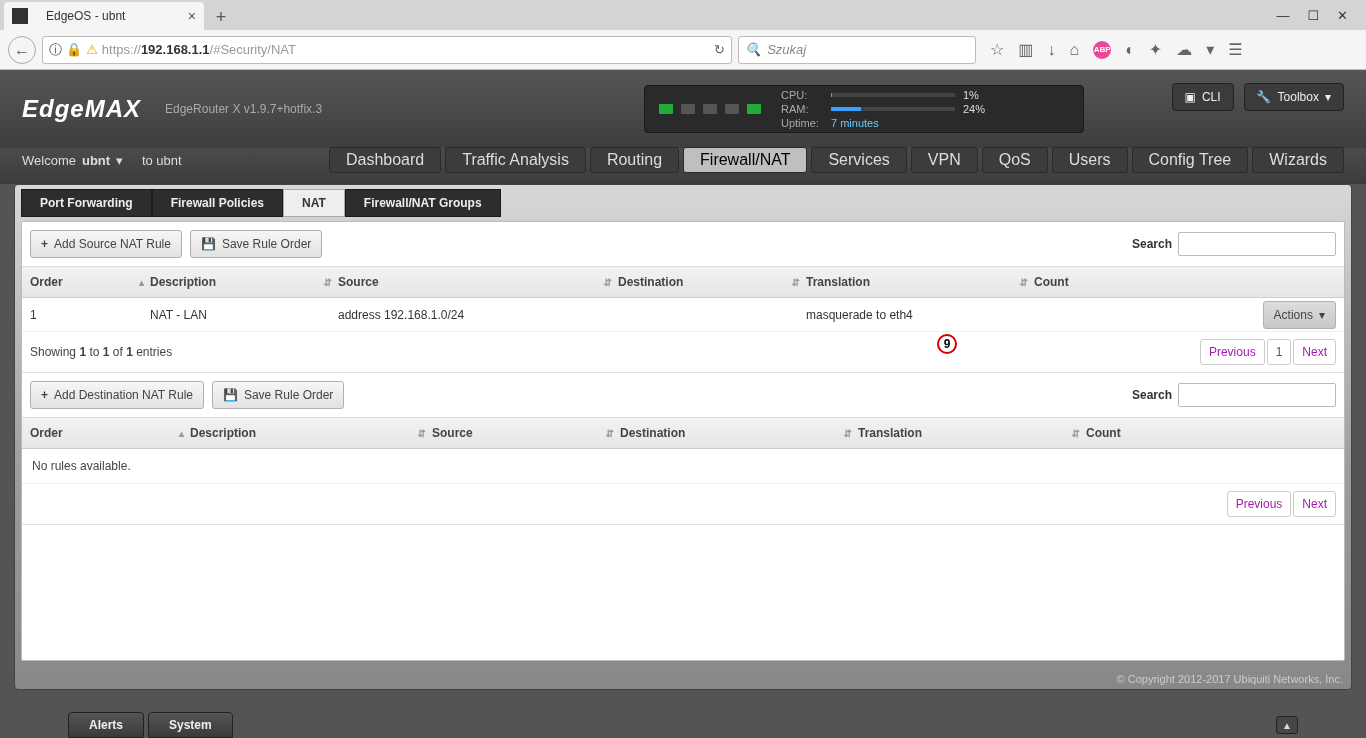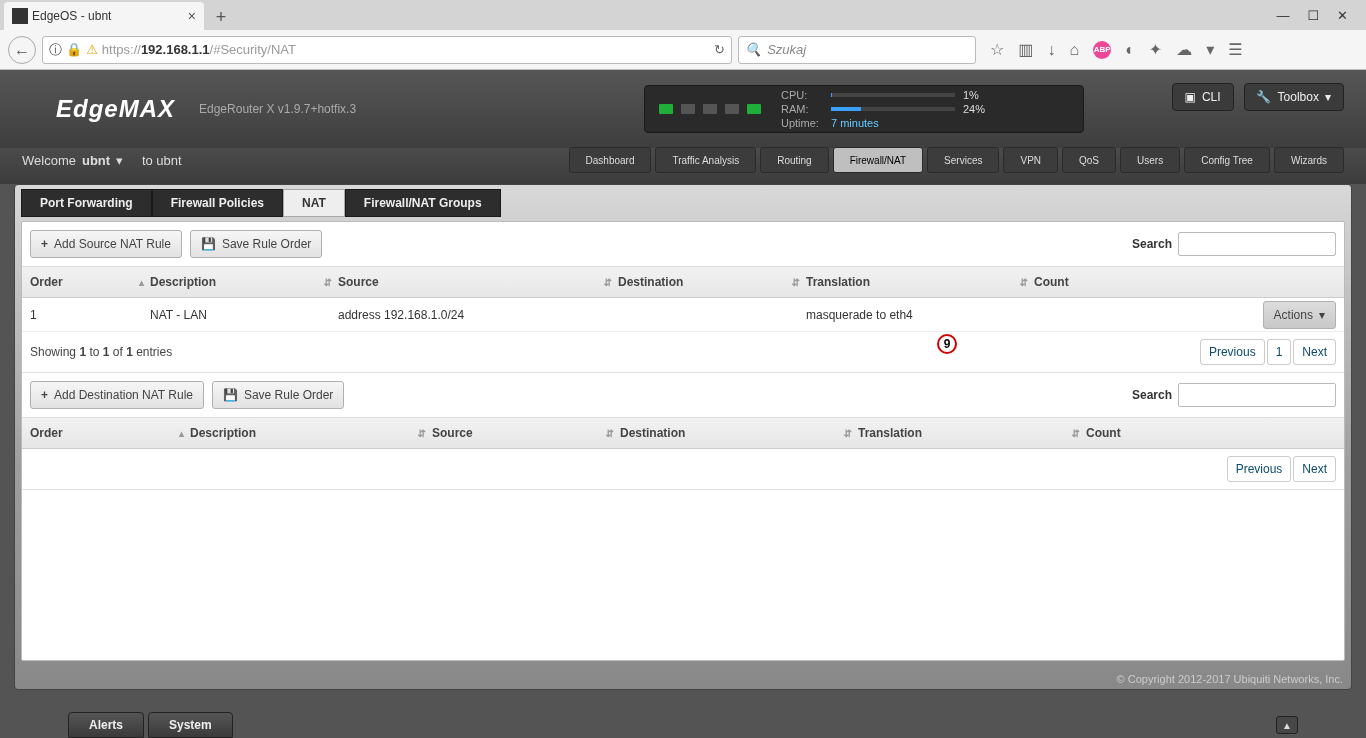--- a/index.html
+++ b/index.html
@@ -1,41 +1,41 @@
 <!DOCTYPE html>
 <html><head>
 <meta charset="utf-8">
 <style>
 * { margin:0; padding:0; box-sizing:border-box; font-family:"Segoe UI",Tahoma,Verdana,sans-serif; }
 body { width:1366px; height:738px; overflow:hidden; background:#d4d4d4; position:relative; }
 
 
 .browser-tab-strip { height:30px; background:#d4d4d4; display:flex; align-items:flex-end; padding:0 4px; }
-.browser-tab { width:200px; height:28px; background:#f5f5f5; border-top-left-radius:4px; border-top-right-radius:4px; display:flex; align-items:center; padding:0 8px; font-size:12px; color:#333; gap:4px; position:relative; }
+.browser-tab { width:200px; height:28px; background:#f5f5f5; border-top-left-radius:4px; border-top-right-radius:4px; display:flex; align-items:center; padding:0 8px; font-size:12px; color:#333; gap:18px; position:relative; }
 .browser-tab .favicon { width:16px; height:16px; background:#333; display:inline-block; }
 .browser-tab .close-x { margin-left:auto; color:#555; font-size:14px; }
 .new-tab-btn { width:26px; height:26px; display:flex; align-items:center; justify-content:center; color:#555; font-size:18px; margin-left:4px; cursor:pointer; }
 .win-controls { position:absolute; top:0; right:0; height:30px; display:flex; align-items:center; gap:18px; padding:0 18px; color:#333; font-size:13px; }
 
 .toolbar { height:40px; background:#f5f5f5; border-bottom:1px solid #bbb; display:flex; align-items:center; padding:0 8px; gap:6px; }
 .nav-back { width:28px; height:28px; border:1px solid #aaa; border-radius:50%; display:flex; align-items:center; justify-content:center; color:#555; font-size:16px; }
 .urlbar { flex:0 0 690px; height:28px; border:1px solid #bbb; border-radius:3px; background:#fff; display:flex; align-items:center; padding:0 6px; font-size:13px; color:#555; gap:4px; }
 .urlbar .lock { color:#4a8; }
 .urlbar .warn { color:#e6a400; }
 .urlbar .url-text { color:#999; }
 .urlbar .url-text b { color:#333; font-weight:600; }
 .reload { margin-left:auto; color:#666; }
 .searchbar { flex:0 0 238px; height:28px; border:1px solid #bbb; border-radius:3px; background:#fff; display:flex; align-items:center; padding:0 6px; font-size:13px; color:#888; gap:6px; font-style:italic; }
 .tb-icons { display:flex; gap:14px; align-items:center; color:#666; padding:0 8px; }
 .abp { background:#ec4899; color:#fff; font-size:8px; font-weight:bold; width:18px; height:18px; border-radius:50%; display:flex; align-items:center; justify-content:center; }
 
 
 .app { position:absolute; left:0; right:0; top:70px; bottom:0; background:#545454; }
 .app-header { height:78px; display:flex; align-items:center; padding:0 22px; gap:12px; background:#000; background:linear-gradient(#565656,#3e3e3e); }
-.logo { font-family:Georgia,serif; font-style:italic; font-weight:bold; font-size:24px; color:#fff; letter-spacing:1px; display:flex; flex-direction:column; line-height:1;margin-left:34px; }
+.logo { font-family:Georgia,serif; font-style:italic; font-weight:bold; font-size:24px; color:#fff; letter-spacing:1px; display:flex; flex-direction:column; line-height:1; }
 .model { font-size:12px; color:#aaa; margin-left:12px; }
 
 .status-panel { margin-left:auto; width:440px; height:48px; background:#2a2a2a; border:1px solid #1a1a1a; border-radius:4px; display:flex; align-items:center; padding:0 14px; gap:20px; font-size:11px; color:#aaa; margin-right:260px; }
 .port-lights { display:flex; gap:8px; }
 .port-lights span { width:14px; height:10px; background:#555; display:inline-block; border-radius:1px; }
 .port-lights span.on { background:#1fae3a; }
 .stats { display:flex; flex-direction:column; gap:2px; }
 .stat-row { display:flex; align-items:center; gap:8px; }
 .stat-row label { width:42px; }
 .stat-row .bar { width:124px; height:4px; background:#444; position:relative; }
@@ -43,21 +43,21 @@
 .stat-row .val { color:#ddd; width:60px; }
 
 .hdr-buttons { position:absolute; right:22px; top:13px; display:flex; gap:10px; }
 .hdr-btn { height:28px; background:#3b3b3b; border:1px solid #222; border-radius:4px; color:#eee; font-size:12px; padding:0 12px; display:flex; align-items:center; gap:6px; cursor:pointer; }
 
 
 .subbar { height:36px; display:flex; align-items:center; padding:0 22px 12px 22px; background:linear-gradient(#4b4b4b,#3c3c3c); font-size:13px; color:#ddd; }
 .welcome { display:flex; gap:6px; align-items:center; }
 .subbar .spacer { flex:1; }
 .nav-tabs { display:flex; gap:4px; }
-.nav-tab { height:26px; padding:0 16px; display:flex; align-items:center; background:#3c3c3c; border:1px solid #2a2a2a; border-radius:3px; font-size:10px; color:#ddd; cursor:pointer; }
+.nav-tab { height:26px; padding:0 16px; display:flex; align-items:center; background:#3c3c3c; border:1px solid #2a2a2a; border-radius:3px; font-size:16px; color:#ddd; cursor:pointer; }
 .nav-tab.current { background:#bfbfbf; color:#000; }
 
 
 .content-wrap { position:absolute; left:14px; right:14px; top:114px; bottom:48px; background:linear-gradient(#d8d8d8,#9e9e9e 280px,#888); border:1px solid #444; border-radius:4px; }
 .inner-tabs { height:32px; display:flex; padding:4px 0 0 6px; gap:0; }
 .inner-tab { height:28px; padding:0 18px; background:#2d2d2d; color:#eee; font-size:12px; display:flex; align-items:center; border:1px solid #1a1a1a; cursor:pointer; font-weight:600; }
 .inner-tab.active { background:#eee; color:#333; border-color:#aaa; }
 
 .panel { position:absolute; left:6px; right:6px; top:36px; bottom:28px; background:#fff; border:1px solid #bbb; border-radius:2px; }
 .panel-sec { border-bottom:1px solid #e0e0e0; }
@@ -70,21 +70,21 @@
 .thead { height:32px; background:linear-gradient(#f2f2f2,#e6e6e6); border-top:1px solid #ddd; border-bottom:1px solid #ccc; display:flex; align-items:center; font-size:12px; font-weight:bold; color:#444; padding:0 8px; }
 .th { display:flex; align-items:center; gap:4px; position:relative; }
 .sort { color:#999; font-size:10px; margin-left:auto; padding-right:6px;}
 .trow { height:34px; display:flex; align-items:center; padding:0 8px; font-size:12px; color:#333; border-bottom:1px solid #eee; }
 .actions-btn { margin-left:auto; }
 
 .annot { position:absolute; width:20px; height:20px; border:2px solid #d40000; border-radius:50%; background:#fff; display:flex; align-items:center; justify-content:center; font-size:12px; font-weight:bold; color:#000; }
 
 .table-footer { height:40px; display:flex; align-items:center; padding:0 8px; font-size:12px; color:#444;justify-content:space-between; }
 .pager { margin-left:auto; display:flex; gap:2px; }
-.pager span { border:1px solid #ccc; border-radius:3px; padding:5px 8px; color:#0c4a6e; font-size:12px; }
+.pager span { border:1px solid #ccc; border-radius:3px; padding:5px 8px; color:#a21caf; font-size:12px; }
 
 .copyright { position:absolute; right:8px; bottom:4px; color:#ccc; font-size:11px; }
 
 .bottom-tabs { position:absolute; left:68px; bottom:0; display:flex; gap:4px; }
 .bottom-tab { height:26px; padding:0 20px; background:linear-gradient(#555,#3a3a3a); color:#eee; border:1px solid #222; border-top-left-radius:4px; border-top-right-radius:4px; font-size:12px; display:flex; align-items:center; cursor:pointer; font-weight:600;}
 .collapse-btn { position:absolute; right:68px; bottom:4px; width:22px; height:18px; background:#474747; border:1px solid #222; border-radius:3px; color:#ddd; display:flex; align-items:center; justify-content:center; font-size:10px; cursor:pointer;}
 
 .c1{width:120px;} .c2{width:188px;} .c3{width:280px;} .c4{width:188px;} .c5{width:228px;} .c6{flex:1;}
 .d1{width:160px;} .d2{width:242px;} .d3{width:188px;} .d4{width:238px;} .d5{width:228px;} .d6{flex:1;}
 .no-rules{padding:10px 10px;font-size:12px;color:#444;border-bottom:1px solid #eee;}
@@ -313,20 +313,21 @@
               <span class="sort">⇵</span>
             </div>
           <div class="th d5">
               <span>Translation</span>
               <span class="sort">⇵</span>
             </div>
           <div class="th d6">
               <span>Count</span>
             </div>
         </div>
+        <div class="no-rules">No rules available.</div>
         <div class="table-footer">
           <div class="pager">
             <span>Previous</span>
             <span>Next</span>
           </div>
         </div>
       </div>
     </div>
     <div class="copyright">© Copyright 2012-2017 Ubiquiti Networks, Inc.</div>
   </div>

